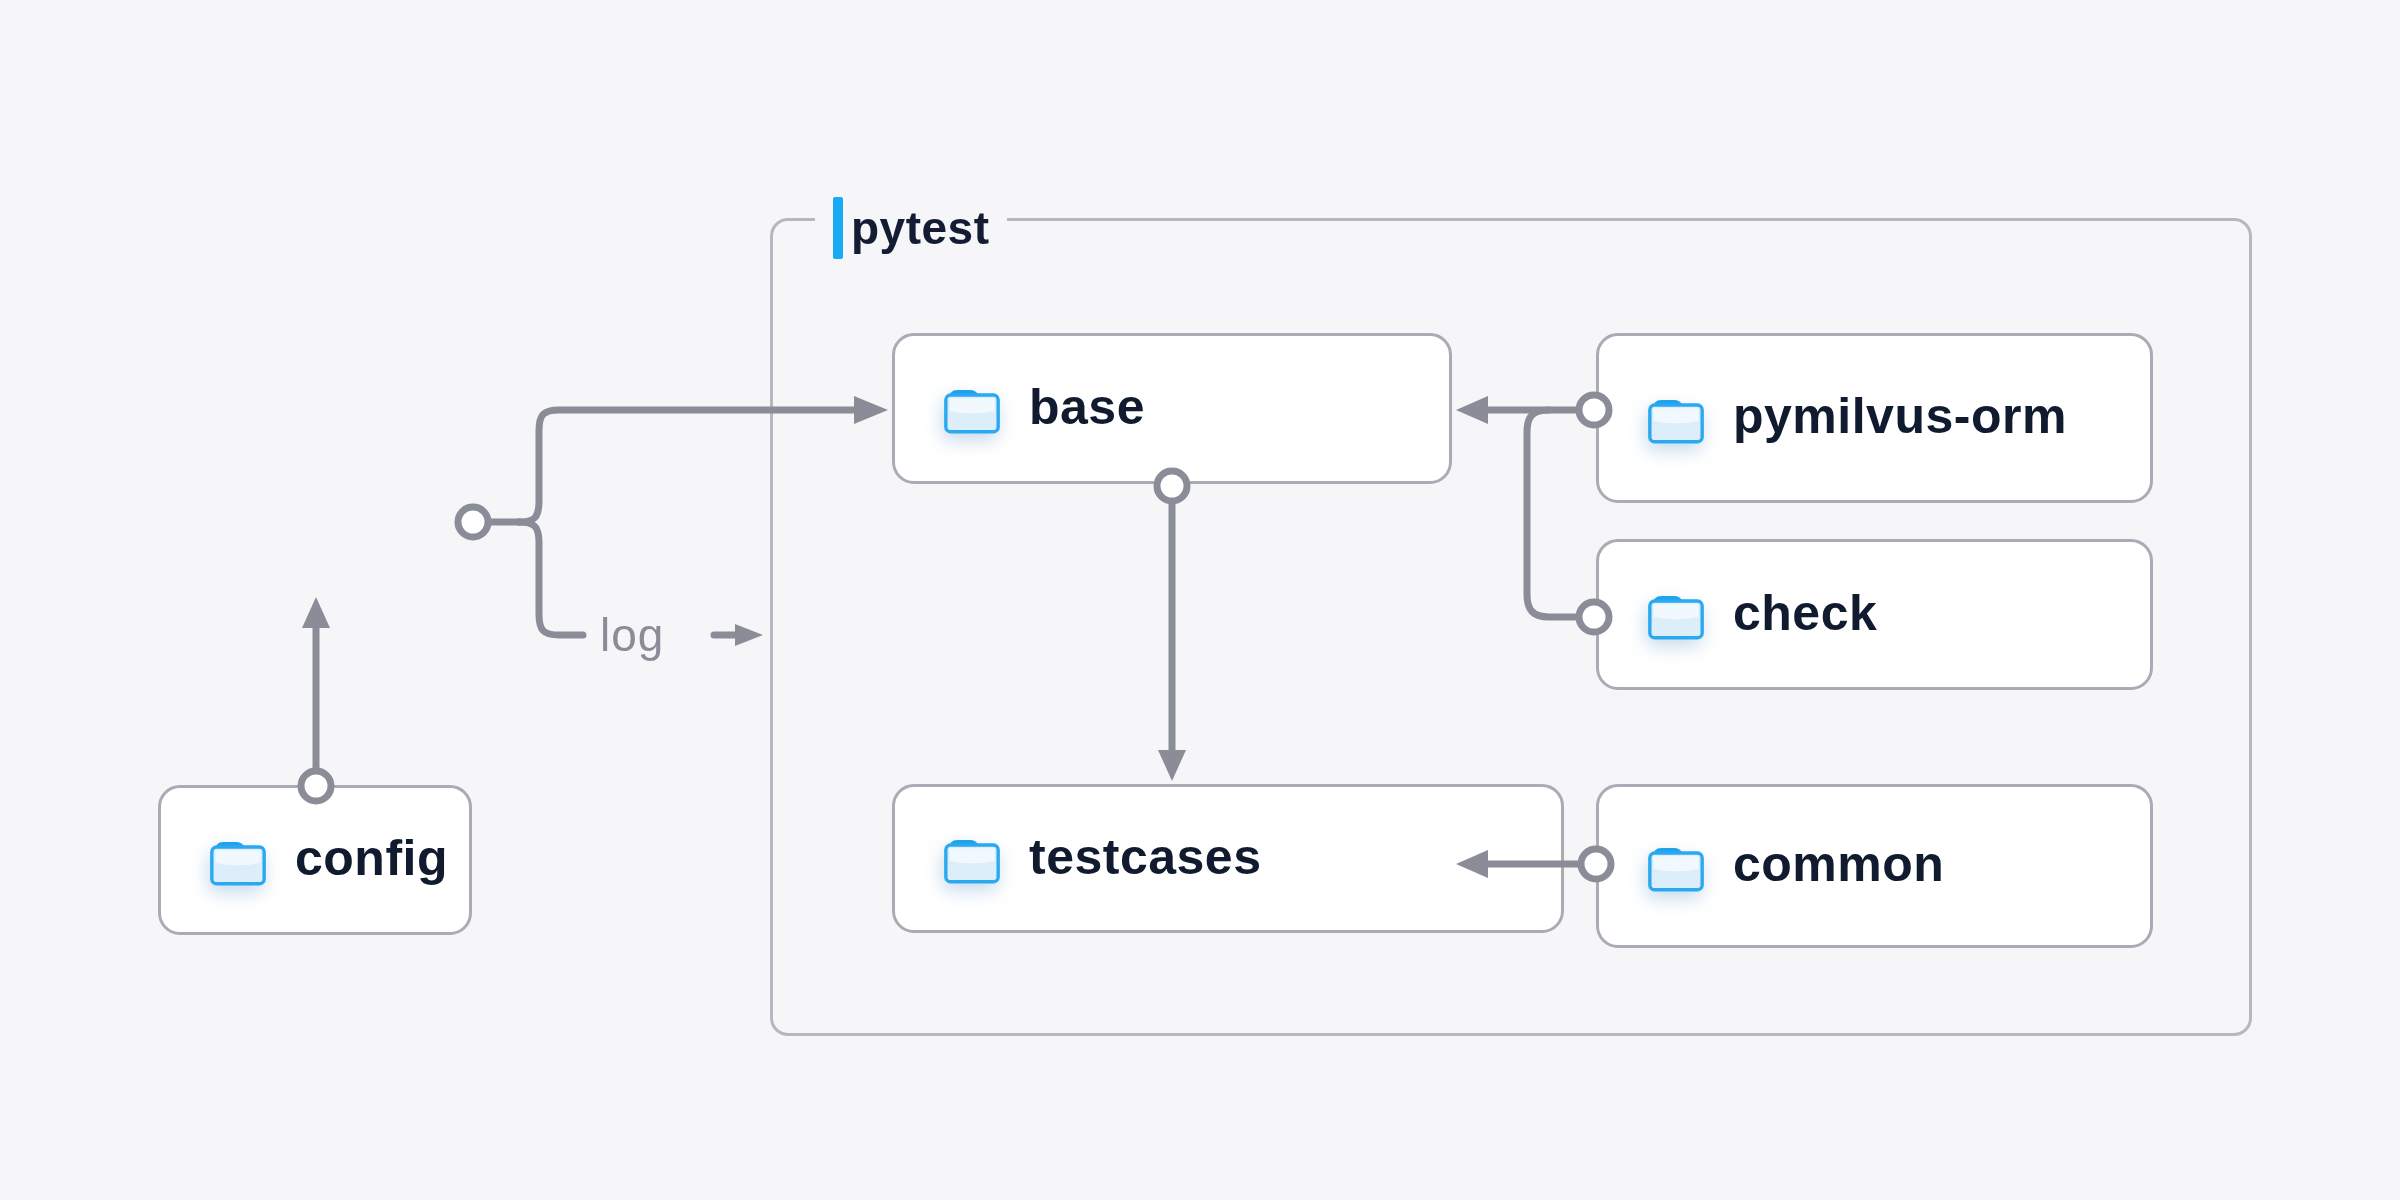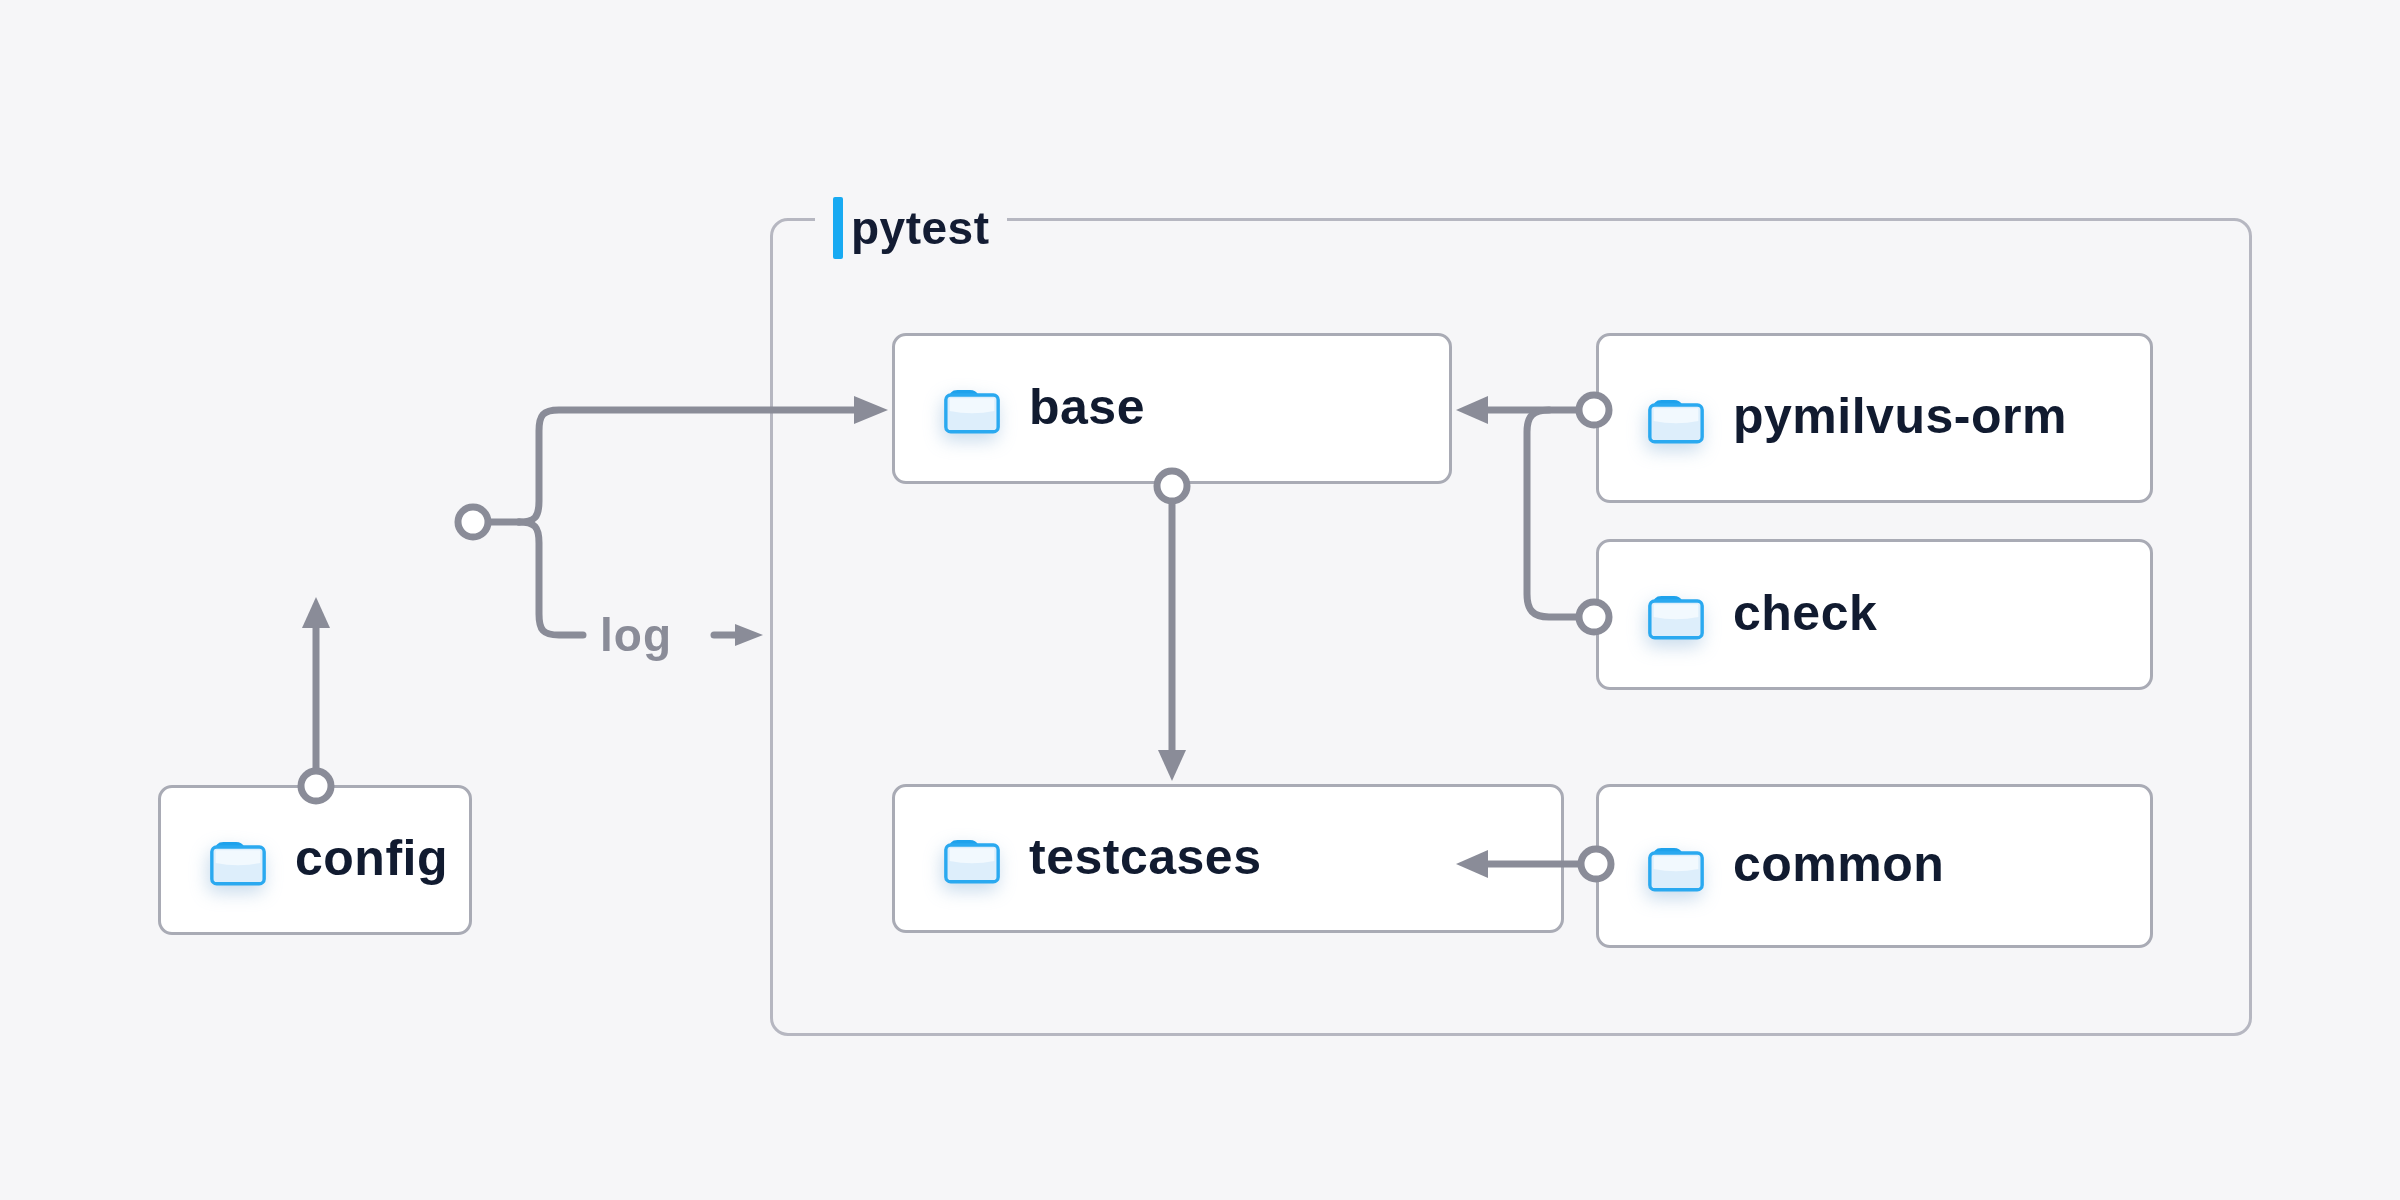--- a/index.html
+++ b/index.html
@@ -8,41 +8,41 @@
 
   
   .container-box{position:absolute;left:770px;top:218px;width:1476px;height:812px;
     border:3px solid #b6b7c1;border-radius:18px;}
   .container-chip{position:absolute;left:42px;top:-34px;height:64px;
     display:flex;align-items:center;gap:8px;padding:0 18px;background:#f6f6f8;margin-top:9px;}
   .accent-bar{width:10px;height:62px;background:#18aaf2;border-radius:2px;flex:none;}
   .container-chip .chip-text{font-size:46px;font-weight:700;color:#131c33;letter-spacing:.5px;line-height:1;}
 
   
-  .node{position:absolute;background:#ffffff;border:3px solid #a9abb5;border-radius:14px;
+  .node{position:absolute;background:#ffffff;border:3px solid #a9abb5;border-radius:22px;
     display:flex;align-items:center;padding-left:46px;gap:26px;box-sizing:border-box;}
   .node .label{font-size:50px;font-weight:700;color:#111b30;letter-spacing:.5px;line-height:1;padding-bottom:4px;}
   .ficon{width:62px;height:53px;flex:none;filter:drop-shadow(-2px 7px 9px rgba(110,160,205,.38));}
 
   .n-utils    {left:158px; top:443px; width:314px;height:150px;}
   .n-config   {left:158px; top:785px; width:314px;height:150px;}
   .n-base     {left:892px; top:333px; width:560px;height:151px;}
   .n-pymilvus {left:1596px;top:333px; width:557px;height:170px;}
   .n-check    {left:1596px;top:539px; width:557px;height:151px;}
   .n-testcases{left:892px; top:784px; width:672px;height:149px;}
   .n-common   {left:1596px;top:784px; width:557px;height:164px;}
 
   
   .edges{position:absolute;left:0;top:0;width:2400px;height:1200px;pointer-events:none;}
   .edges path.wire{fill:none;stroke:#8a8c98;stroke-width:7;stroke-linecap:round;stroke-linejoin:round;}
   .edges polygon{fill:#8a8c98;}
   .edges circle{fill:#ffffff;stroke:#8a8c98;stroke-width:7;}
 
   
-  .log-label{position:absolute;left:600px;top:609px;font-size:46px;font-weight:700;
+  .log-label{position:absolute;left:600px;top:609px;font-size:46px;font-weight:400;
     color:#8a8c98;letter-spacing:1px;line-height:52px;}
 </style>
 </head>
 <body>
 
 <div class="stage">
 
   <div class="container-box">
     <div class="container-chip">
       <span class="accent-bar"></span>

